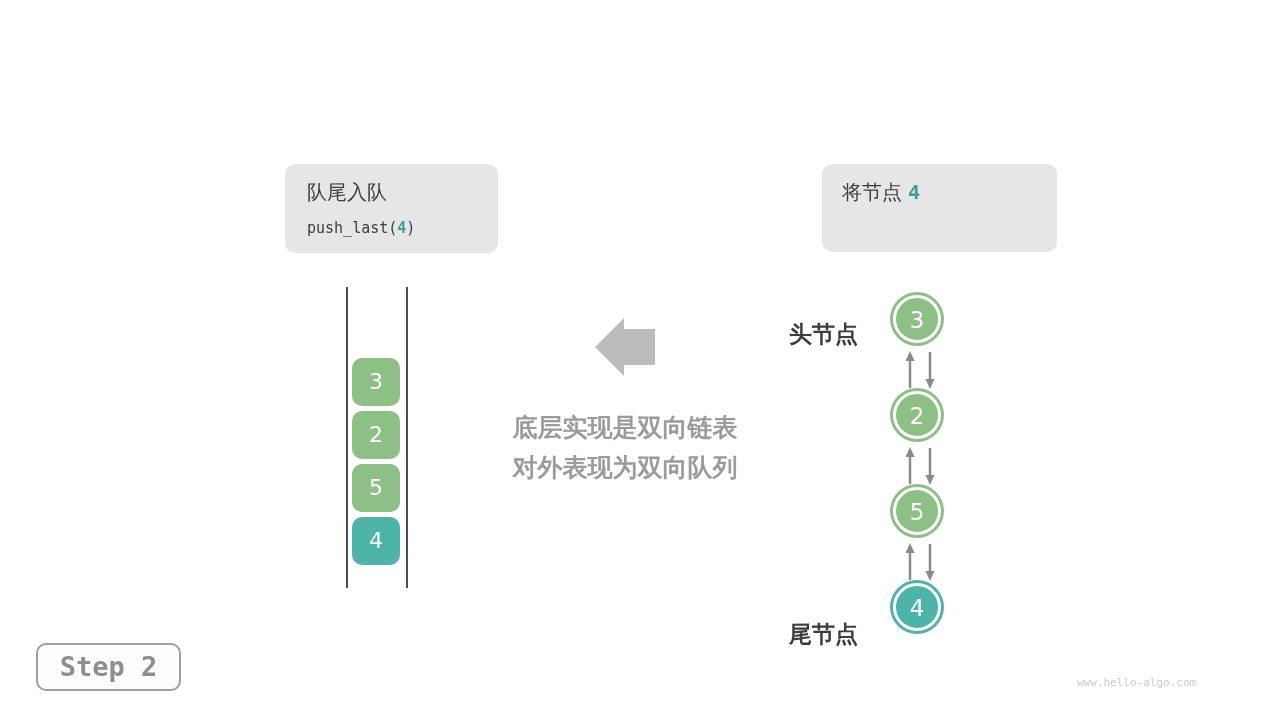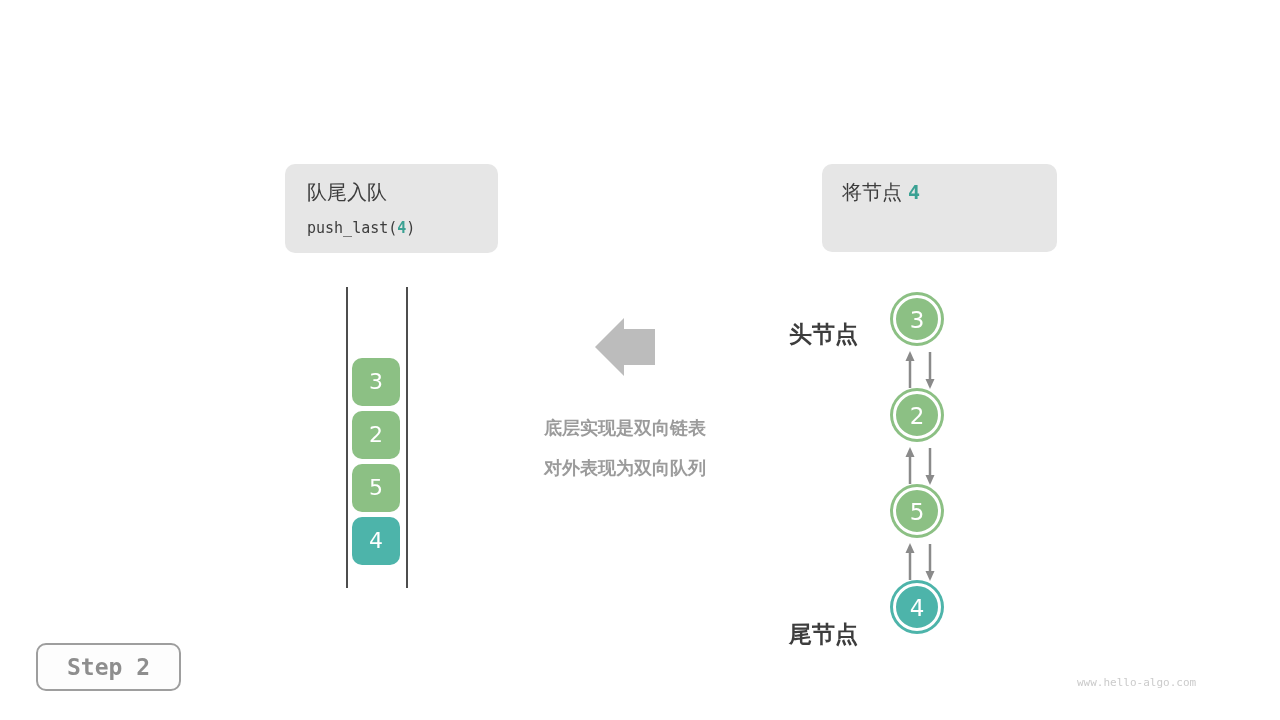--- a/index.html
+++ b/index.html
@@ -56,21 +56,21 @@
   .sq[data-color="teal"]  { background: #4db4aa; }
 
   
   .block-arrow { position: absolute; left: 595px; top: 317px; }
   .caption {
     position: absolute;
     left: 455px; top: 408px;
     width: 340px;
     text-align: center;
     color: #9b9b9b;
-    font-size: 18px;
+    font-size: 25px;
     font-weight: bold;
     line-height: 40px;
   }
 
   
   .node {
     position: absolute;
     left: 893px;
     width: 48px; height: 48px;
     border: 3px solid #ffffff;
@@ -108,21 +108,21 @@
   .step-box {
     position: absolute;
     left: 36px; top: 643px;
     width: 145px; height: 48px;
     background: #fdfdfd;
     border: 2px solid #9e9e9e;
     border-radius: 10px;
     color: #8e8e8e;
     font-family: "DejaVu Sans Mono", "Liberation Mono", monospace;
     font-weight: bold;
-    font-size: 23px;
+    font-size: 27px;
     line-height: 44px;
     text-align: center;
   }
   .watermark {
     position: absolute;
     left: 1077px; top: 676px;
     color: #cbcbcb;
     font-family: "DejaVu Sans Mono", "Liberation Mono", monospace;
     font-size: 11px;
   }

